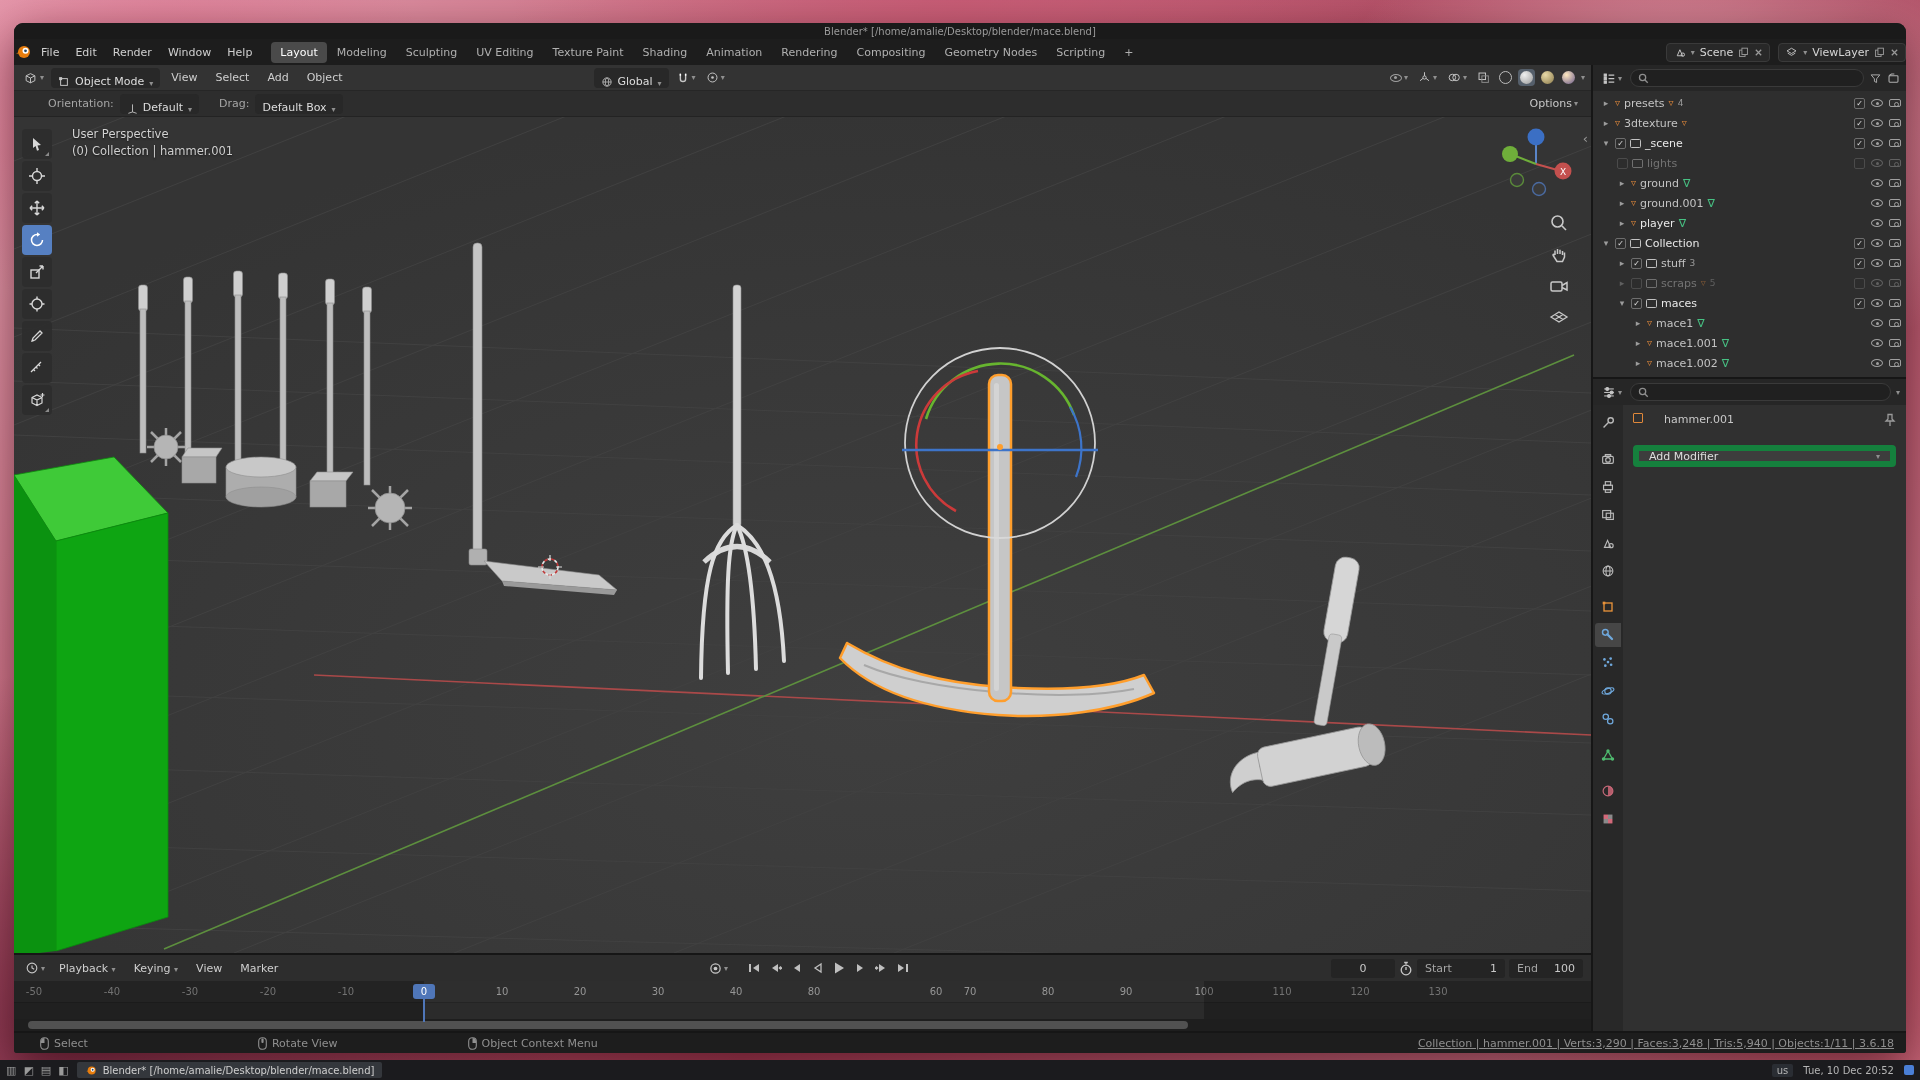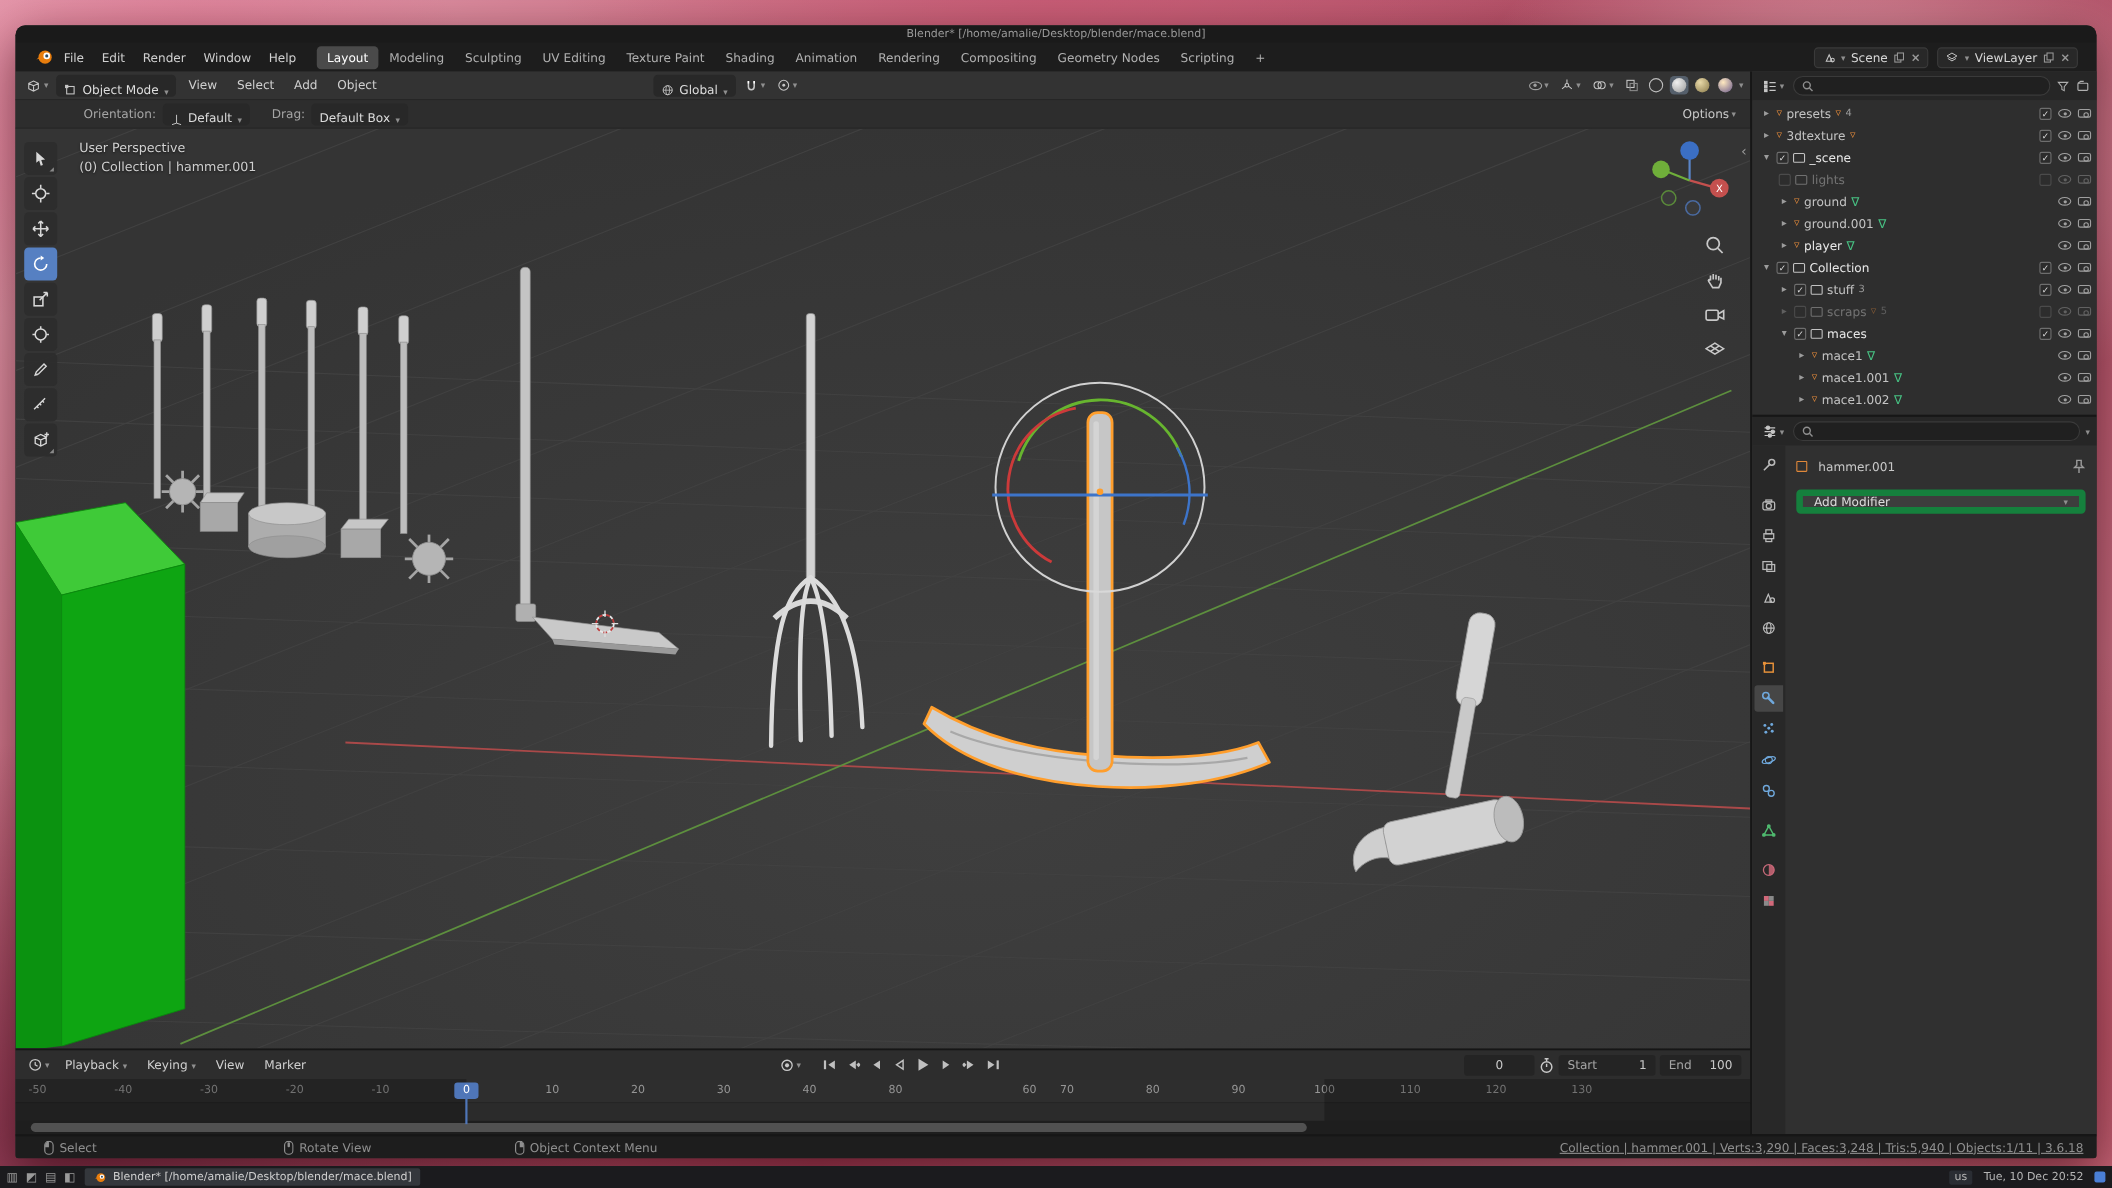--- a/index.html
+++ b/index.html
@@ -17,21 +17,21 @@
   .window {
     position:absolute; left:14px; top:23px; width:1892px; height:1030px;
     background:#2a2a2a; border-radius:9px 9px 3px 3px; overflow:hidden;
     box-shadow:0 14px 44px rgba(40,0,10,.55);
     display:flex; flex-direction:column;
   }
   
   .titlebar { height:16px; background:#1a1a1a; display:flex; align-items:center; justify-content:center;
     font-size:10px; color:#9a9a9a; flex:0 0 auto; }
   
-  .topbar { height:26px; background:#1d1d1d; display:flex; align-items:center; padding:0 17px; gap:2px; flex:0 0 auto; }
+  .topbar { height:26px; background:#1d1d1d; display:flex; align-items:center; padding:0 0; gap:2px; flex:0 0 auto; }
   .menu-item { padding:3px 7px; border-radius:3px; color:#d0d0d0; }
   .ws-tabs { display:flex; align-items:flex-start; margin-left:10px; gap:1px; }
   .ws-tab { padding:4px 9px; border-radius:4px; color:#b0b0b0; white-space:nowrap; }
   .ws-tab.active { background:#4a4a4a; color:#ffffff; }
   .top-right { margin-left:auto; display:flex; align-items:center; gap:8px; }
   .id-field { display:flex; align-items:center; gap:5px; background:#282828; border:1px solid #3a3a3a;
     border-radius:4px; height:19px; padding:0 6px; color:#d6d6d6; }
   .dd { color:#8f8f8f; font-size:8px; }
   
   .main { flex:1 1 auto; display:flex; min-height:0; }
@@ -110,21 +110,21 @@
   .cam-ic::after { content:""; position:absolute; left:3.5px; top:1.5px; width:3px; height:3px; border-radius:50%; border:1px solid #9f9f9f; }
   .col-ic { width:11px; height:9px; border:1px solid #c2c2c2; border-radius:1.5px; }
   
   .properties { flex:1; border-top:2px solid #161616; display:flex; flex-direction:column; background:#303030; }
   .props-body { flex:1; display:flex; min-height:0; }
   .ptabs { width:30px; background:#282828; display:flex; flex-direction:column; align-items:center; padding-top:6px; gap:4px; }
   .ptab { width:26px; height:24px; display:flex; align-items:center; justify-content:center; border-radius:3px 0 0 3px; }
   .ptab.active { background:#464646; }
   .gap8 { margin-top:8px; }
   .pcontent { flex:1; padding:8px 10px; }
-  .breadcrumb { display:flex; align-items:center; gap:10px; height:22px; }
+  .breadcrumb { display:flex; align-items:flex-start; gap:21px; height:22px; }
   .obj-sq { width:10px; height:10px; border:1.4px solid #e0883a; border-radius:1px; }
   .addmod { margin-top:10px; height:22px; background:#3d3d3d; border:6px solid #15803d; border-radius:4px;
     display:flex; align-items:center; padding:0 10px; color:#dddddd; }
   .addmod .dd { margin-left:auto; }
   
   .taskbar { position:absolute; left:0; bottom:0; width:1920px; height:20px; background:#1b1b1e;
     display:flex; align-items:center; padding:0 6px; gap:8px; font-size:10px; color:#b5b5b5; }
   .tb-icons { display:flex; gap:7px; color:#9a9a9a; font-size:11px; }
   .task-btn { display:flex; align-items:center; gap:6px; background:#34373c; border-radius:2px; height:16px; padding:0 8px; color:#cfcfcf; }
   .tb-right { margin-left:auto; display:flex; align-items:center; gap:10px; }
@@ -283,21 +283,21 @@
         <span class="ball-wrap">
             <span class="ball mat"></span>
           </span>
         <span class="ball-wrap">
             <span class="ball rend"></span>
           </span>
         <span class="dd">▾</span>
       </div>
 
       <div class="vp-h2">
-        <span class="label-dim" style="margin-left:52px">Orientation:</span>
+        <span class="label-dim" style="margin-left:24px">Orientation:</span>
         <div class="hfield">
           <svg width="11" height="11" viewBox="0 0 16 16">
               <path d="M8,2 L8,13 M8,13 L2,15 M8,13 L14,15" st="" stroke="#c6c6c6" stroke-width="1.3" fill="none"></path>
             </svg>
           <span>Default</span>
           <span class="dd">▾</span>
         </div>
         <span class="label-dim" style="margin-left:14px">Drag:</span>
         <div class="hfield">
           <span>Default Box</span>

